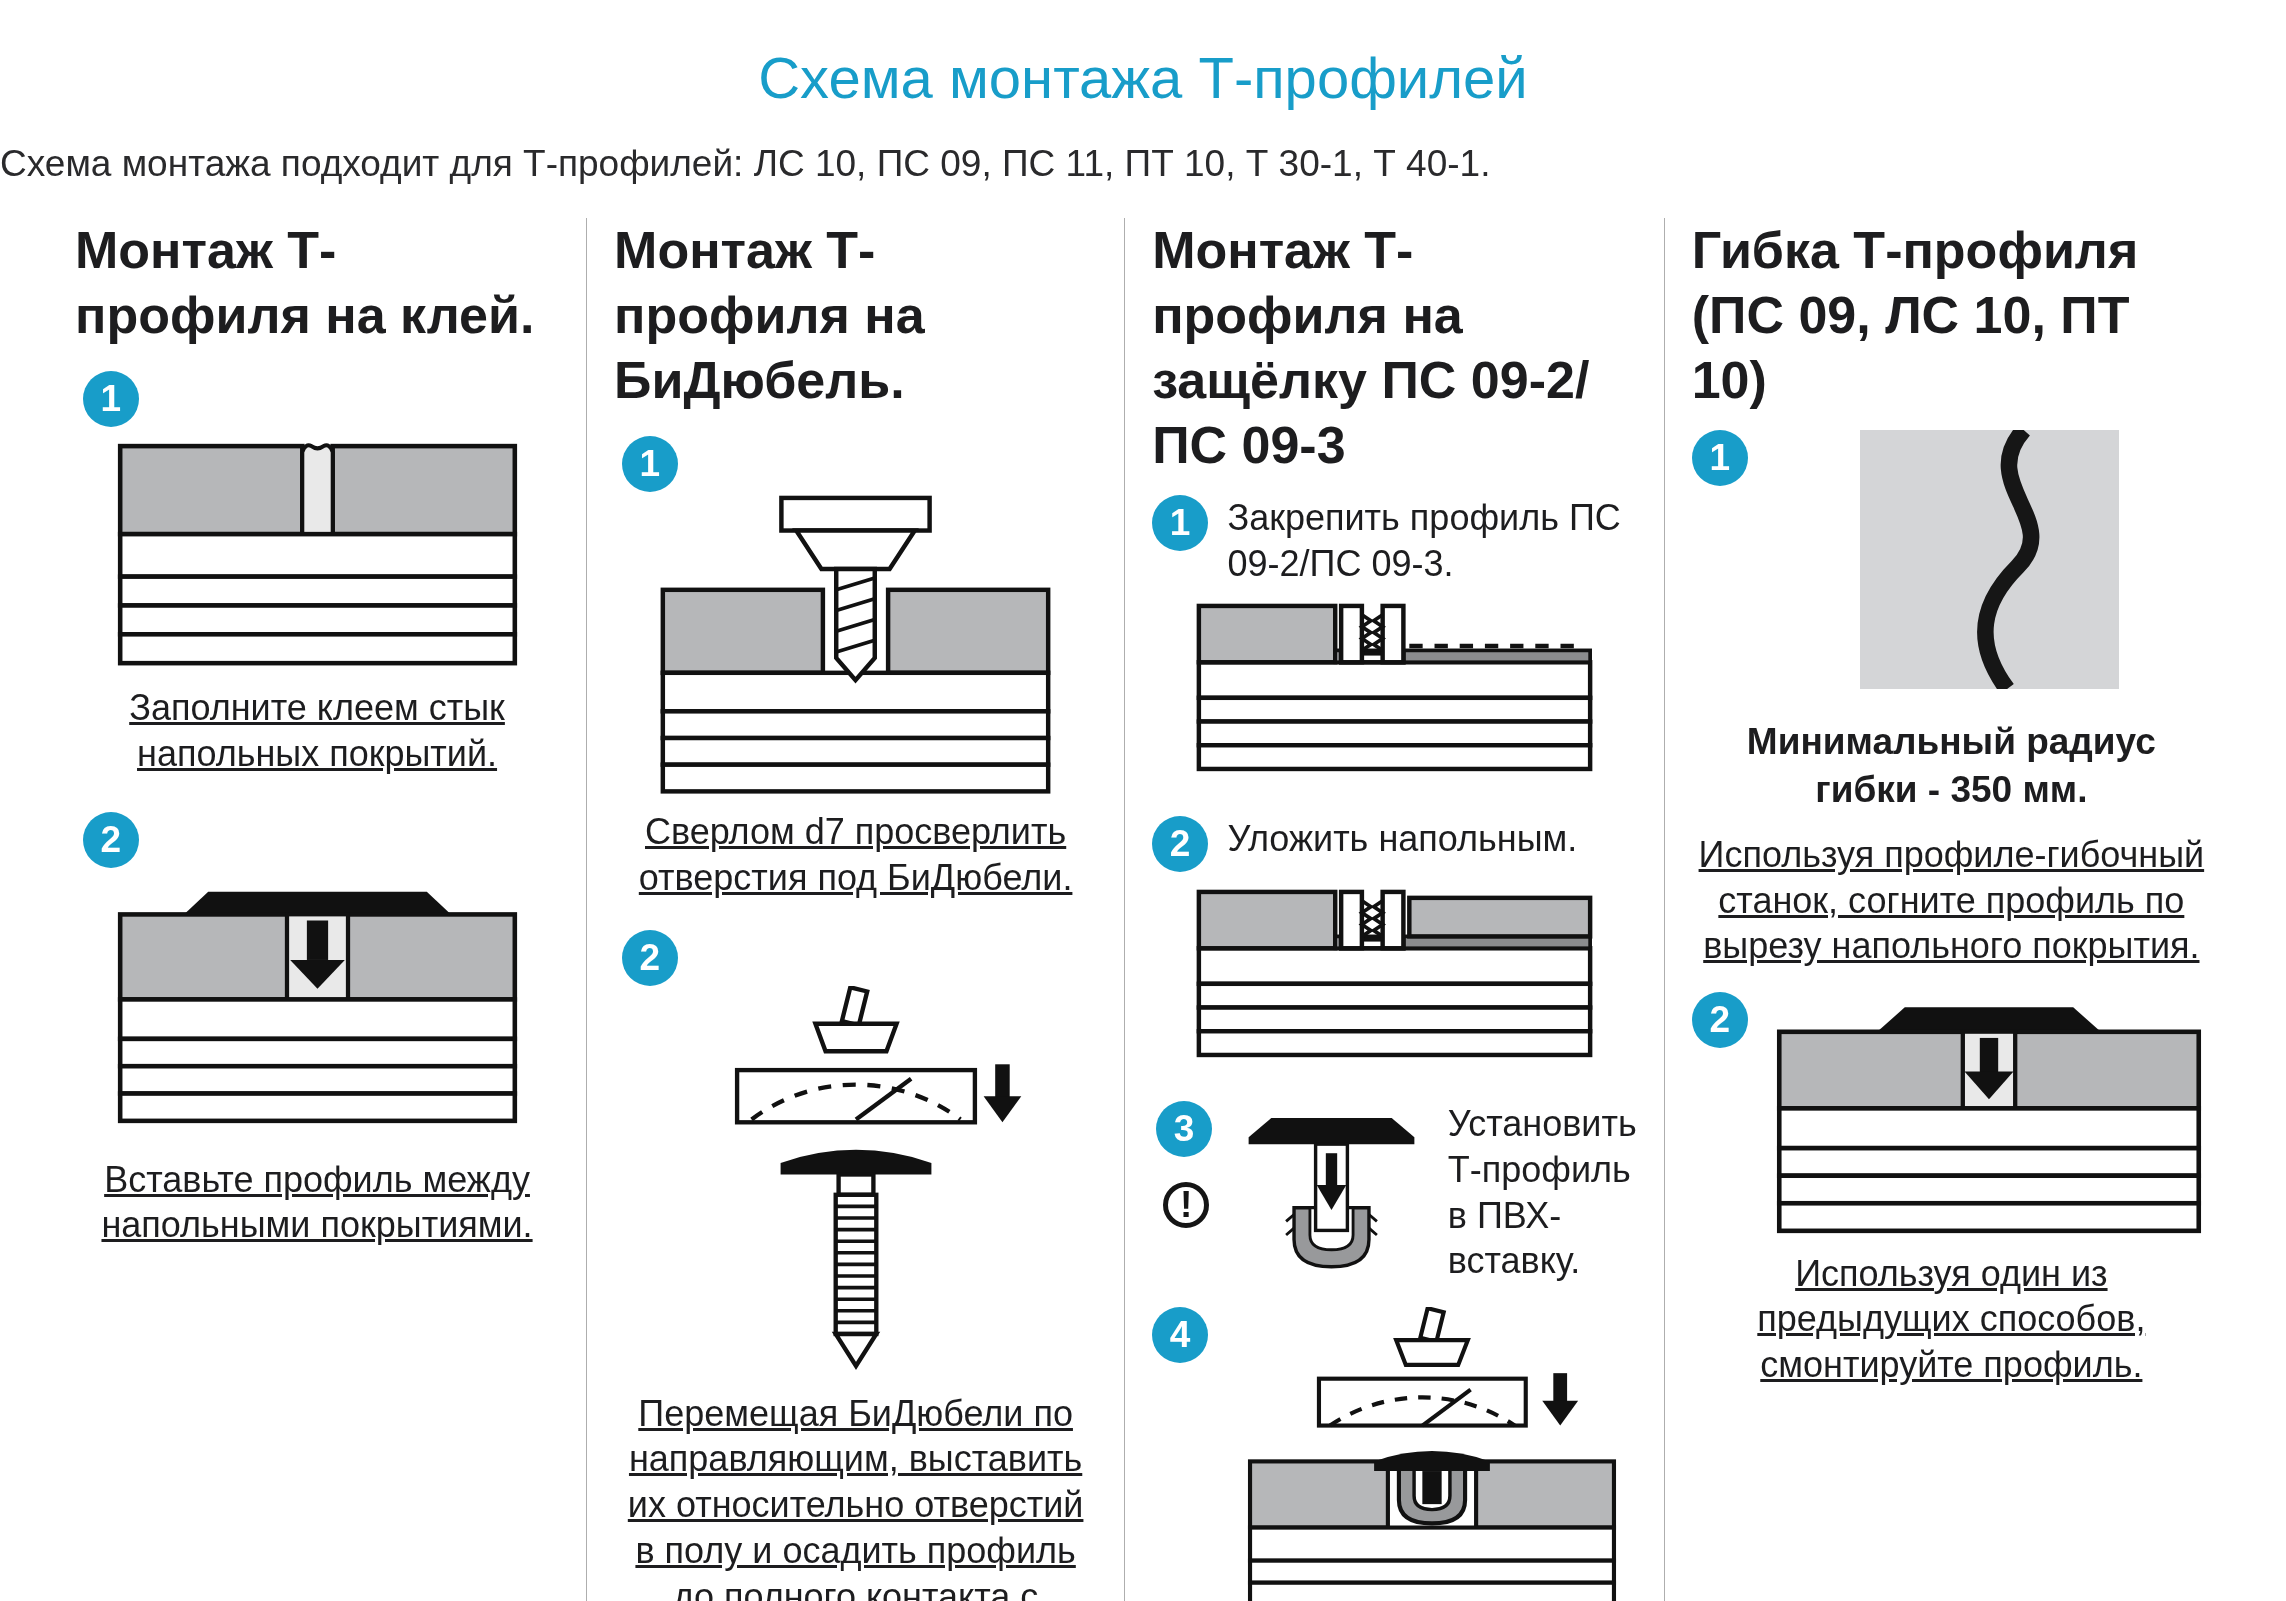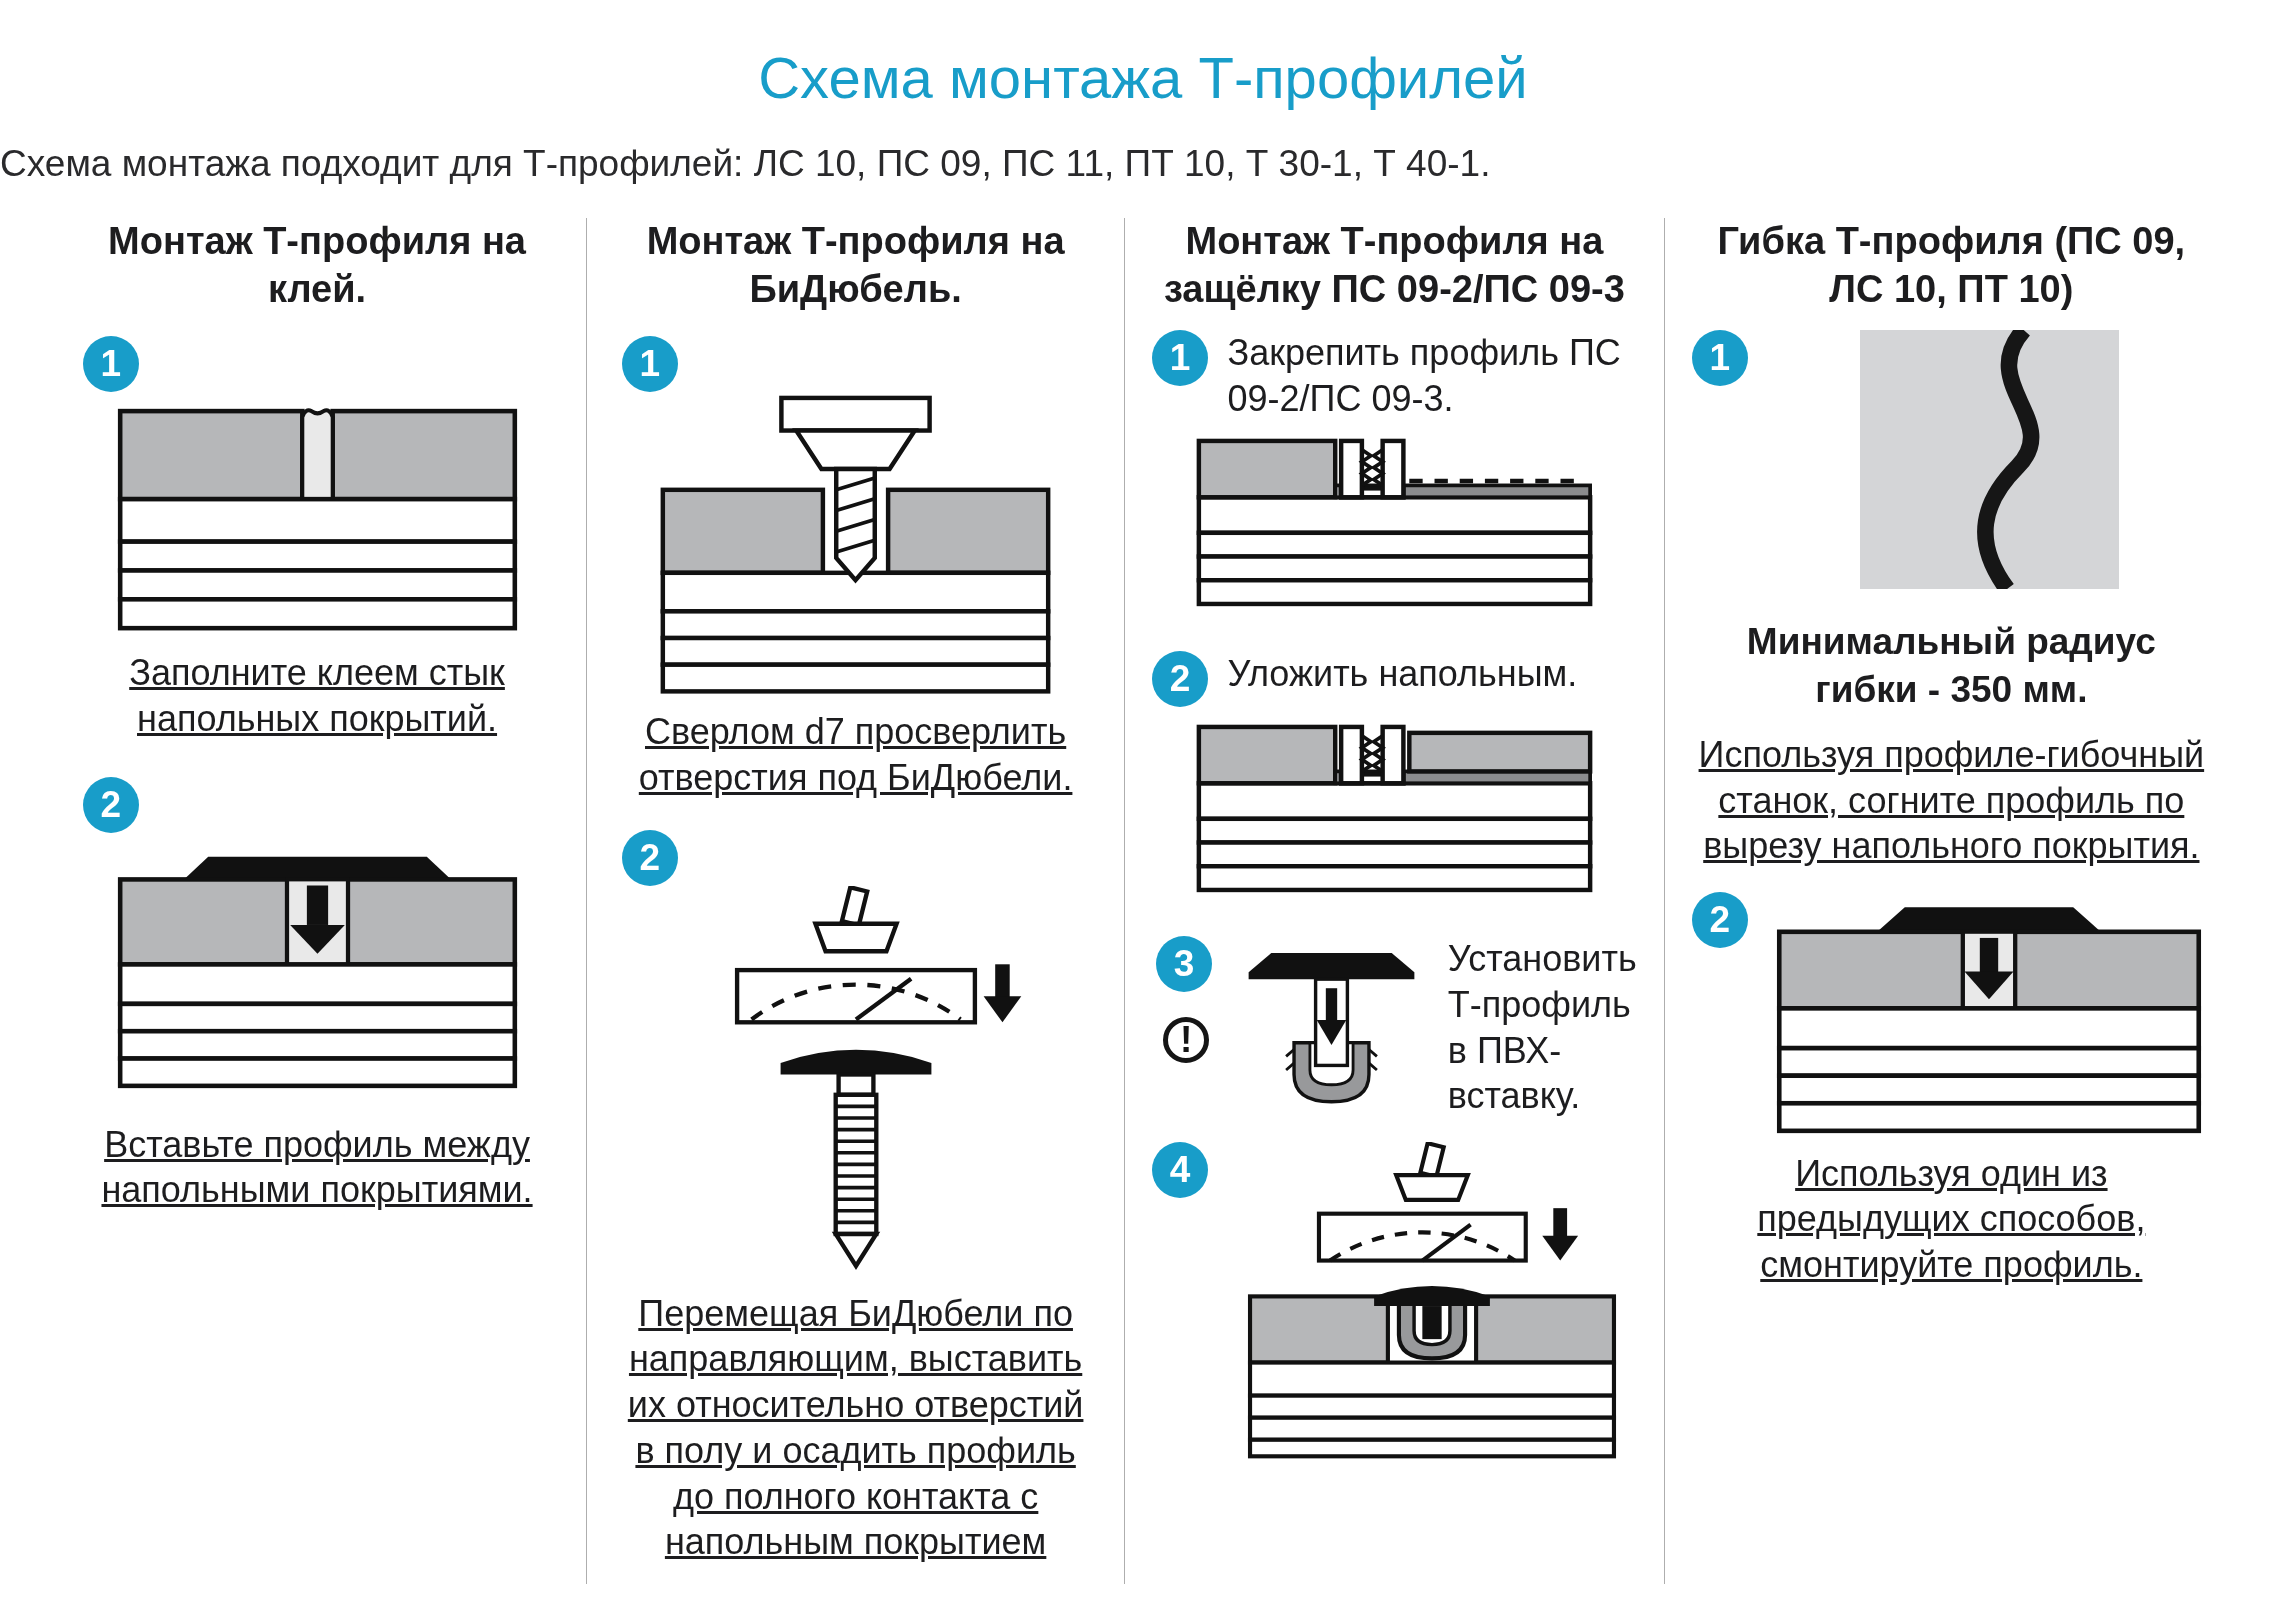--- a/index.html
+++ b/index.html
@@ -7,21 +7,21 @@
   body { font-family:"Liberation Sans", sans-serif; color:#1d1d1f; }
   .page { position:relative; width:2286px; height:1602px; background:#ffffff; padding-top:44px; overflow:hidden; }
 
   .title { text-align:center; font-size:58px; font-weight:400; color:#189dc9; }
   .subtitle { text-align:left; font-size:37px; margin-top:32px; color:#2a2a2c; }
 
   .columns { display:grid; grid-template-columns:repeat(4,1fr); margin-top:33px; padding:0 48px; align-items:stretch; }
   .col { padding:0 27px 19.3px 27px; }
   .col + .col { border-left:1.9px solid #aeaeae; }
 
-  .col-heading { font-size:38px; font-weight:700; line-height:1.25; text-align:center; min-height:95px; }
+  .col-heading { font-size:52px; font-weight:700; line-height:1.25; min-height:95px; }
 
   .num { width:56px; height:56px; border-radius:50%; background:#189dc9; color:#ffffff;
          font-size:37px; font-weight:700; display:flex; align-items:center; justify-content:center; flex:0 0 56px; }
   .warn { width:46px; height:46px; border-radius:50%; border:5.8px solid #151515; color:#151515;
           font-size:37px; font-weight:700; display:flex; align-items:center; justify-content:center; margin-left:3.9px; }
 
   .caption { font-size:36px; line-height:1.27; text-align:center;text-decoration:underline; }
   .caption-left { font-size:36px; line-height:1.27; text-align:left; }
   .note-bold { font-size:37px; font-weight:700; line-height:1.3; text-align:center; }
 

